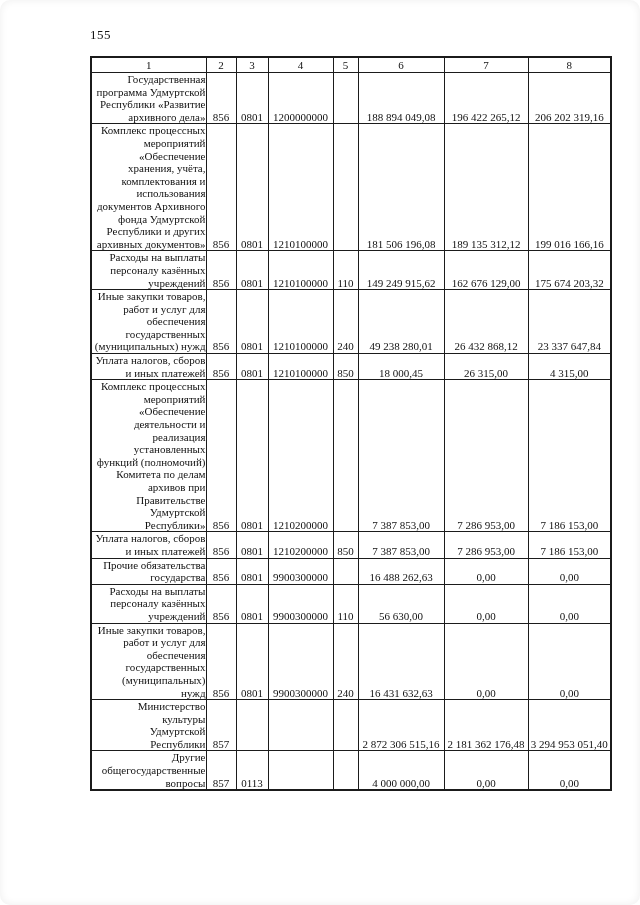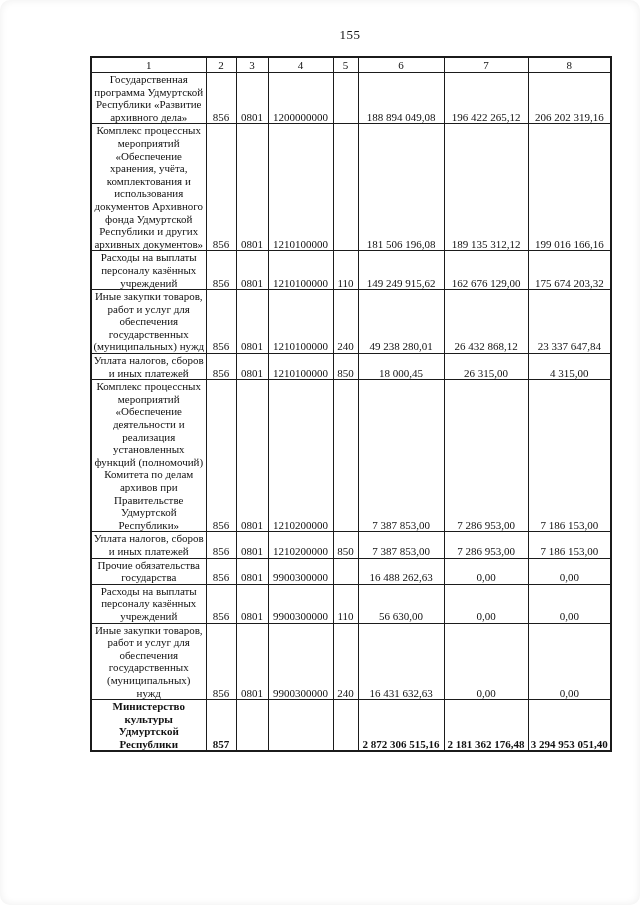--- a/index.html
+++ b/index.html
@@ -15,21 +15,20 @@
     font-family: "Liberation Serif", "DejaVu Serif", serif;
     color: #121212;
     border-radius: 10px;
     box-shadow: inset 0 0 9px rgba(0,0,0,0.07);
     overflow: hidden;
     box-sizing: border-box;
   }
   .page-number {
     width: 520px;
     margin: 27px 0 0 90px;
-    text-align: center;
     font-size: 13px;
     line-height: 15px;
     letter-spacing: 0.5px;
   }
   table.budget-table {
     margin: 14px 0 0 90px;
     width: 520px;
     border-collapse: collapse;
     table-layout: fixed;
     border: 2px solid #1b1b1b;
@@ -42,38 +41,38 @@
     padding: 0;
     overflow: hidden;
   }
   table.budget-table th {
     font-weight: normal;
     text-align: center;
     height: 14px;
     font-size: 11px;
   }
   td.name {
-    text-align: center;
+    text-align: right;
     vertical-align: top;
     padding: 0 2px 0 3px;
     white-space: pre-line;
   }
   td.code {
     text-align: center;
     vertical-align: bottom;
     white-space: nowrap;
   }
   td.amount {
     text-align: center;
     vertical-align: bottom;
     padding-right: 2px;
     white-space: nowrap;
   }
   tr.bold td {
-    font-weight: bold;
+    font-weight: normal;
   }
 </style>
 </head>
 <body>
 
 <div class="page">
   <div class="page-number">155</div>
 
   <table class="budget-table">
     <colgroup>
@@ -244,15 +243,27 @@
 Удмуртской
 Республики</td>
           <td class="code">857</td>
           <td class="code"></td>
           <td class="code"></td>
           <td class="code"></td>
           <td class="amount">2 872 306 515,16</td>
           <td class="amount">2 181 362 176,48</td>
           <td class="amount">3 294 953 051,40</td>
         </tr>
+        <tr>
+          <td class="name">Другие
+общегосударственные
+вопросы</td>
+          <td class="code">857</td>
+          <td class="code">0113</td>
+          <td class="code"></td>
+          <td class="code"></td>
+          <td class="amount">4 000 000,00</td>
+          <td class="amount">0,00</td>
+          <td class="amount">0,00</td>
+        </tr>
       </tbody>
   </table>
 </div>
 
 </body></html>

